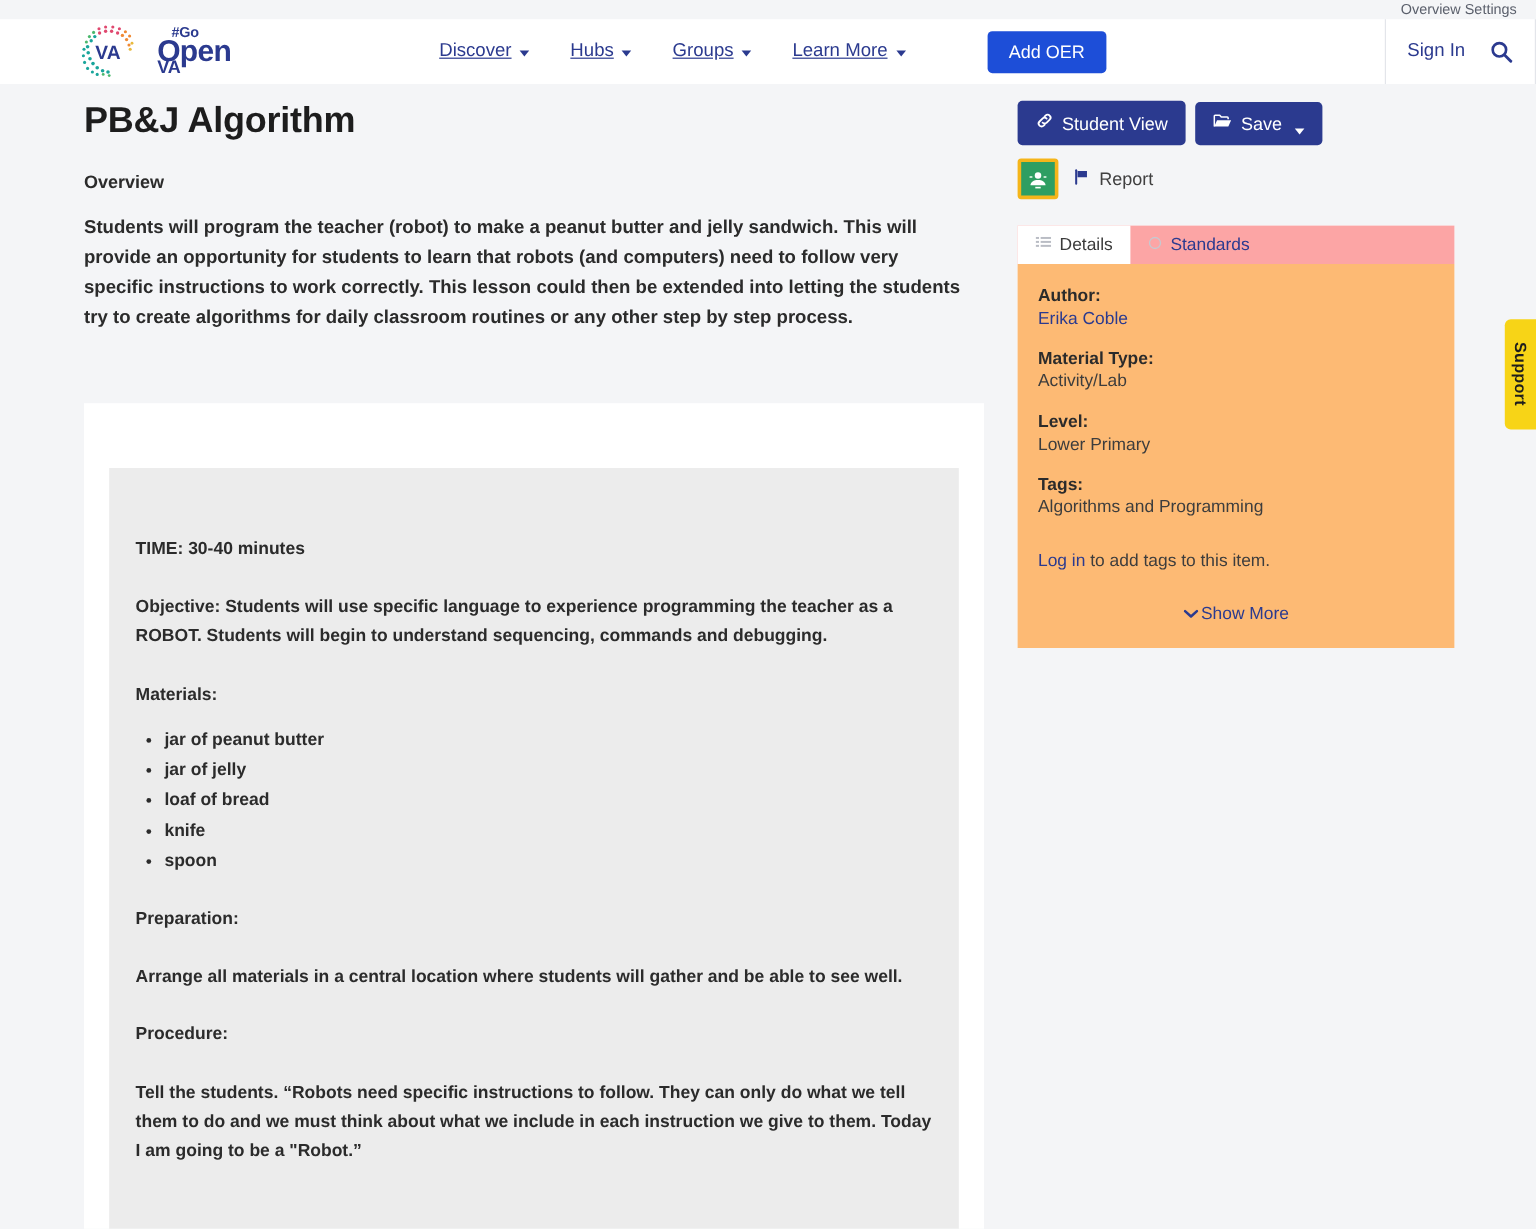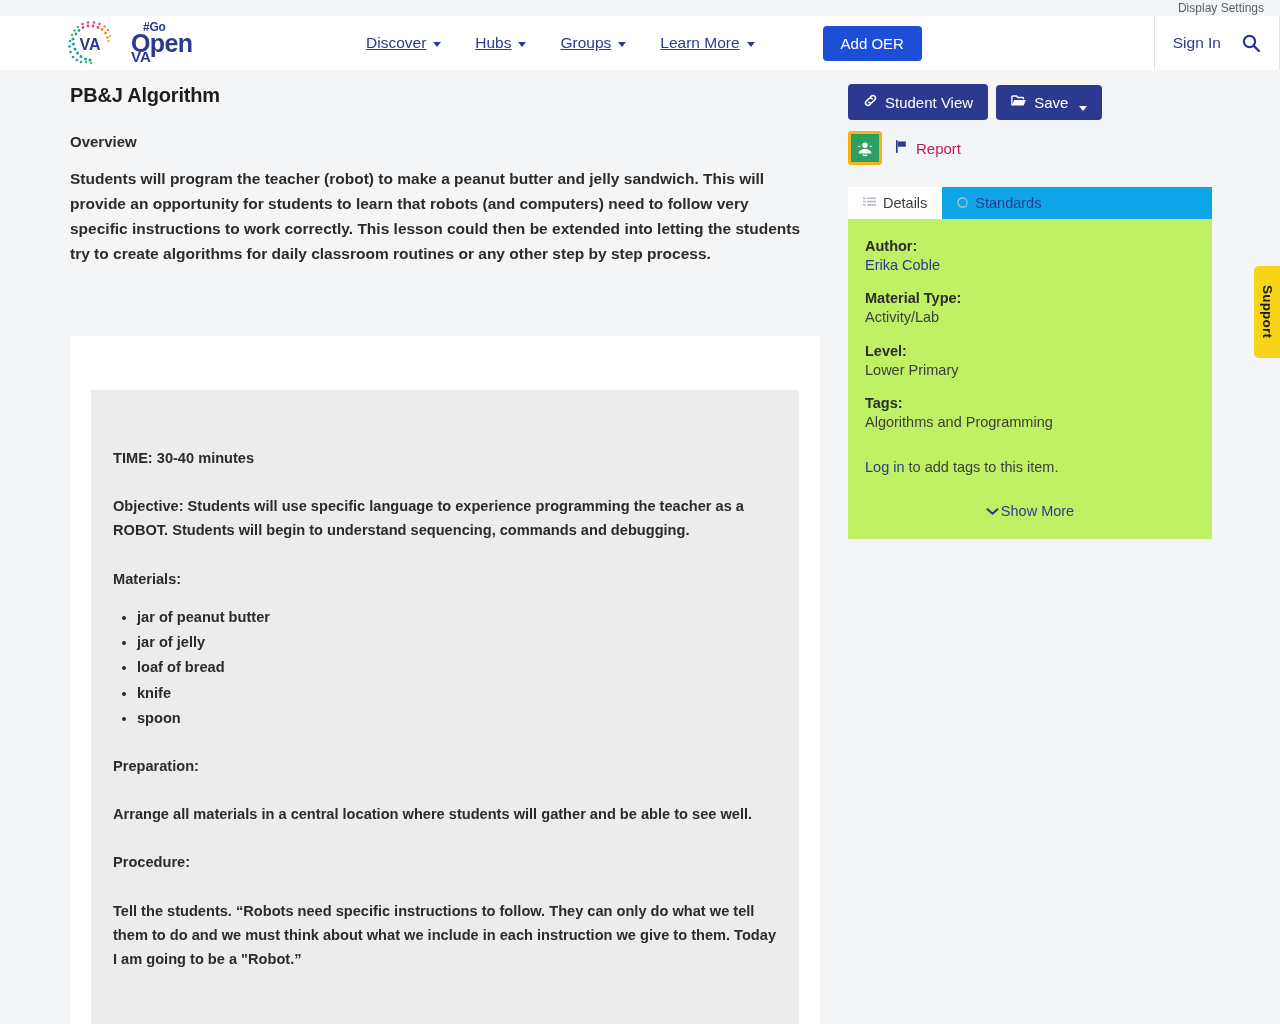--- a/index.html
+++ b/index.html
@@ -118,21 +118,21 @@
     width: 1280px;
     height: 954px;
     background: #f4f5f7;
   }
   .content-col {
     position: absolute;
     left: 70px; top: 14px;
     width: 750px;
   }
   .page-title {
-    font-size: 20px;
+    font-size: 30px;
     font-weight: 700;
     color: #1d1d1d;
     margin: 0 0 26px 0;
     letter-spacing: -0.2px;
   }
   .overview-label {
     font-size: 15px; font-weight: 700; color: #2b2b2b;
     margin: 0 0 16px 0;
   }
   .overview-text {
@@ -224,47 +224,47 @@
   .gclass-icon {
     width: 34px; height: 34px;
     background: #2e9e62;
     border: 3px solid #f5b51a;
     border-radius: 3px;
     display: flex; align-items: center; justify-content: center;
     cursor: pointer;
   }
   .report-link {
     display: flex; align-items: center; gap: 7px;
-    font-size: 15px; color: #be185d; cursor: pointer;
+    font-size: 15px; color: #404040; cursor: pointer;
   }
 
   .detail-panel {
     margin-top: 22px;
     width: 364px;
     background: #ffffff;
   }
   .tabs-row {
     display: flex;
-    background: #0ea5e9;
+    background: #fca5a5;
     height: 32px;
   }
   .tab {
     display: flex; align-items: center; gap: 7px;
     padding: 0 15px;
     font-size: 14.5px;
     height: 32px;
     cursor: pointer;
     color: #2b3a8f;
   }
   .tab.active {
     background: #ffffff;
     color: #3b3b3b;
   }
   .panel-body {
-    background: #bef264;
+    background: #fdba74;
     padding: 18px 17px 20px 17px;
   }
   .field { margin-bottom: 14px; }
   .field-label {
     font-size: 14.5px; font-weight: 700; color: #2b2b2b;
     line-height: 1.3;
   }
   .field-value {
     font-size: 14.5px; color: #3d3d3d; line-height: 1.35;
   }
@@ -303,21 +303,21 @@
     font-size: 13.5px;
     font-weight: 700;
     color: #1d1d1d;
     letter-spacing: 0.2px;
   }
 </style>
 </head>
 <body>
 
 <div class="utility-bar">
-  <span class="display-settings">Display Settings</span>
+  <span class="display-settings">Overview Settings</span>
 </div>
 
 <header class="site-header">
 
   <div class="logo-wrap">
     <span class="logo-swirl">
       <svg width="52" height="52" viewBox="0 0 52 52" aria-hidden="true">
         <g>
           <circle cx="26" cy="26" r="14.5" fill="none" stroke="#2b3a8f" stroke-width="0"></circle>
 

